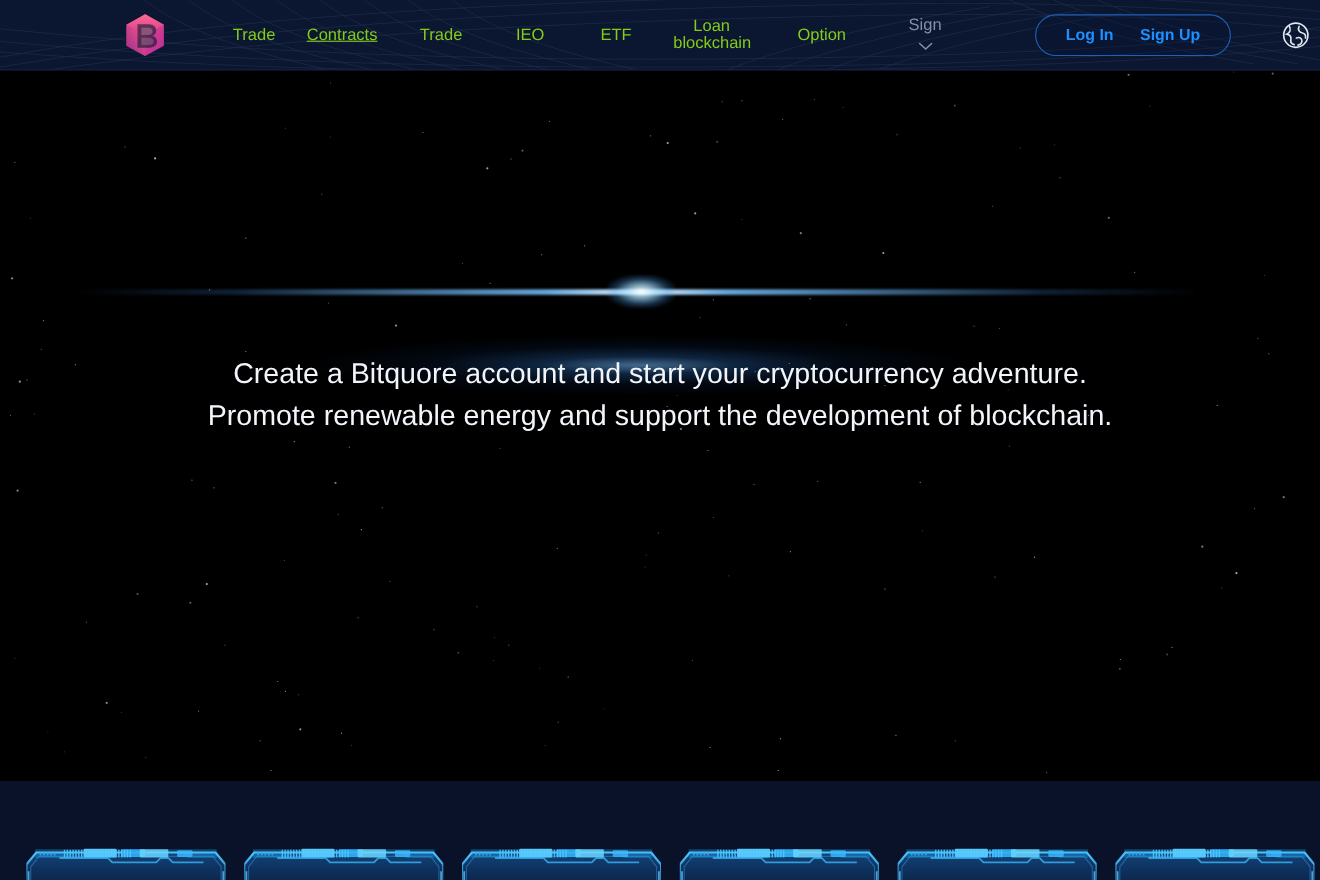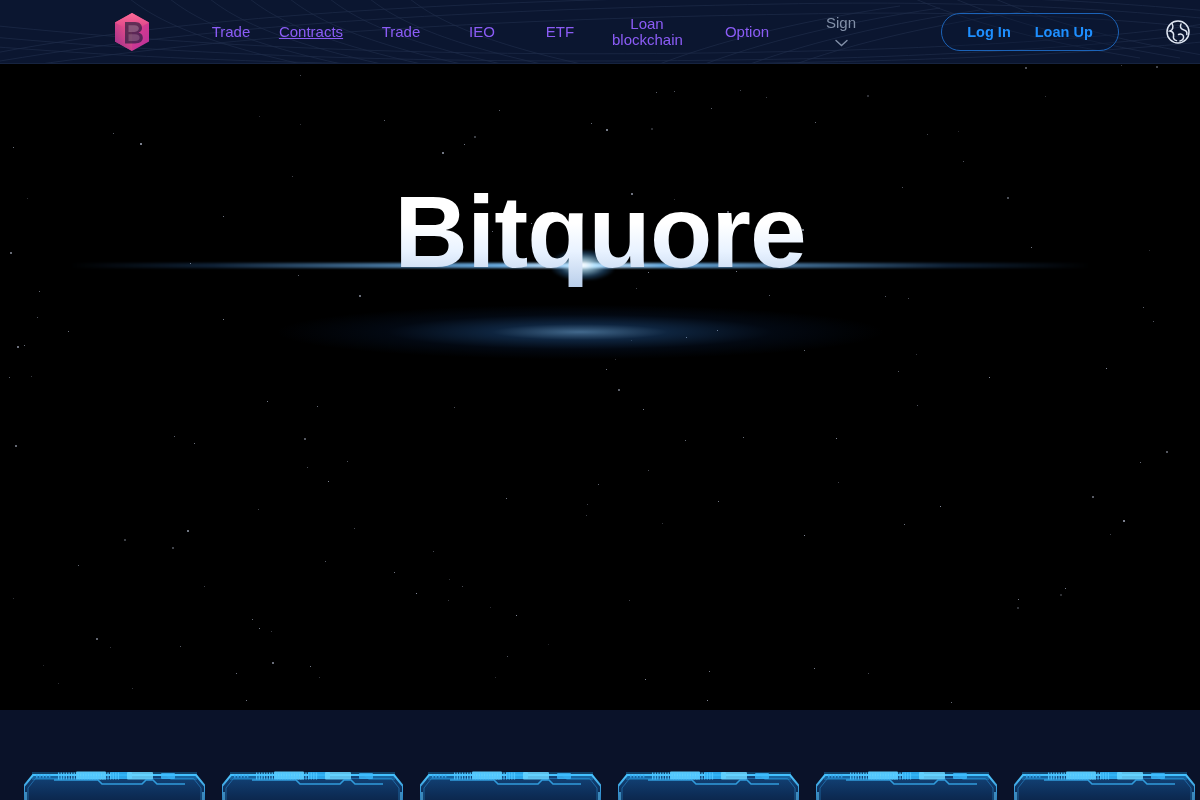--- a/index.html
+++ b/index.html
@@ -27,21 +27,21 @@
   }
   .logo{
     position:absolute; left:111px; top:11px;
     width:42px; height:42px;
   }
   .nav-links{
     position:absolute; left:200px; top:0; height:64px;
     display:flex; align-items:center;
   }
   .nav-link{
-    color:#8b5cf6; font-size:15px; line-height:16px;
+    color:#84cc16; font-size:15px; line-height:16px;
     text-align:center; cursor:pointer; white-space:normal;
     display:flex; flex-direction:column; align-items:center; justify-content:center;
   }
   .nav-link.w-trade{ width:62px; }
   .nav-link.w-contracts{ width:98px;text-decoration:underline; }
   .nav-link.w-option{ width:82px; }
   .nav-link.w-ieo{ width:80px; }
   .nav-link.w-etf{ width:76px; }
   .nav-link.w-loan{ width:98px; }
   .nav-link.w-notice{ width:102px; }
@@ -231,21 +231,21 @@
           <span class="chev">
             <svg width="13" height="8" viewBox="0 0 13 8">
               <path d="M1,1.5 L6.5,6.5 L12,1.5" fill="none" stroke="#8290a8" stroke-width="1.4" stroke-linecap="round"></path>
             </svg>
           </span>
         </div>
       </nav>
 
       <div class="auth-pill">
         <span class="auth-btn">Log In</span>
-        <span class="auth-btn">Loan Up</span>
+        <span class="auth-btn">Sign Up</span>
       </div>
 
       <div class="globe-btn">
         <svg viewBox="0 0 28 28" width="28" height="28">
           <circle cx="14" cy="14" r="11" fill="none" stroke="#dfe6f2" stroke-width="1.5"></circle>
           <path d="M8,5.5 C10,9 8.5,12 6,13 C8.5,13.6 10,15.5 9.5,18 C9,20.4 10.5,22 12.5,22.6" fill="none" stroke="#dfe6f2" stroke-width="1.5" stroke-linecap="round"></path>
           <path d="M17,6 C15.5,9 17,11.5 20,12 C22,12.4 23.2,14.2 22.8,16.4" fill="none" stroke="#dfe6f2" stroke-width="1.5" stroke-linecap="round"></path>
           <path d="M14.5,16.5 C17,15.5 19,16.5 19.5,18.5 C20,20.5 18.5,22.5 16,23" fill="none" stroke="#dfe6f2" stroke-width="1.5" stroke-linecap="round"></path>
         </svg>
       </div>
@@ -405,22 +405,22 @@
         <div class="star" style="width: 1px; height: 1px; left: 347.104px; top: 397.07px; opacity: 0.51;"></div>
         <div class="star" style="width: 1px; height: 1px; left: 495.271px; top: 612.987px; opacity: 0.28;"></div>
         <div class="star" style="width: 1px; height: 1px; left: 813.61px; top: 604.255px; opacity: 0.77;"></div>
         <div class="star" style="width: 1px; height: 1px; left: 110.245px; top: 583.276px; opacity: 0.32;"></div>
       </div>
 
     <div class="flare-halo"></div>
     <div class="flare-streak"></div>
     <div class="flare-core"></div>
 
-    <h1 class="hero-title">Bitquore</h1>
-
+
+    <p class="hero-sub" id="heroSub">Create a Bitquore account and start your cryptocurrency adventure.<br>Promote renewable energy and support the development of blockchain.</p>
   </div>
 
   <div class="cards-section">
     <div class="card-row" id="cardRow">
         <div class="hud-card"><svg viewBox="0 0 181 60" width="181" height="60" preserveAspectRatio="none">
             <defs>
               <linearGradient id="bodyG0" x1="0" y1="0" x2="0" y2="1">
                 <stop offset="0%" stop-color="#13477e" stop-opacity="0.95"></stop>
                 <stop offset="35%" stop-color="#0e3463" stop-opacity="0.8"></stop>
                 <stop offset="100%" stop-color="#0a1b3a" stop-opacity="0.35"></stop>

